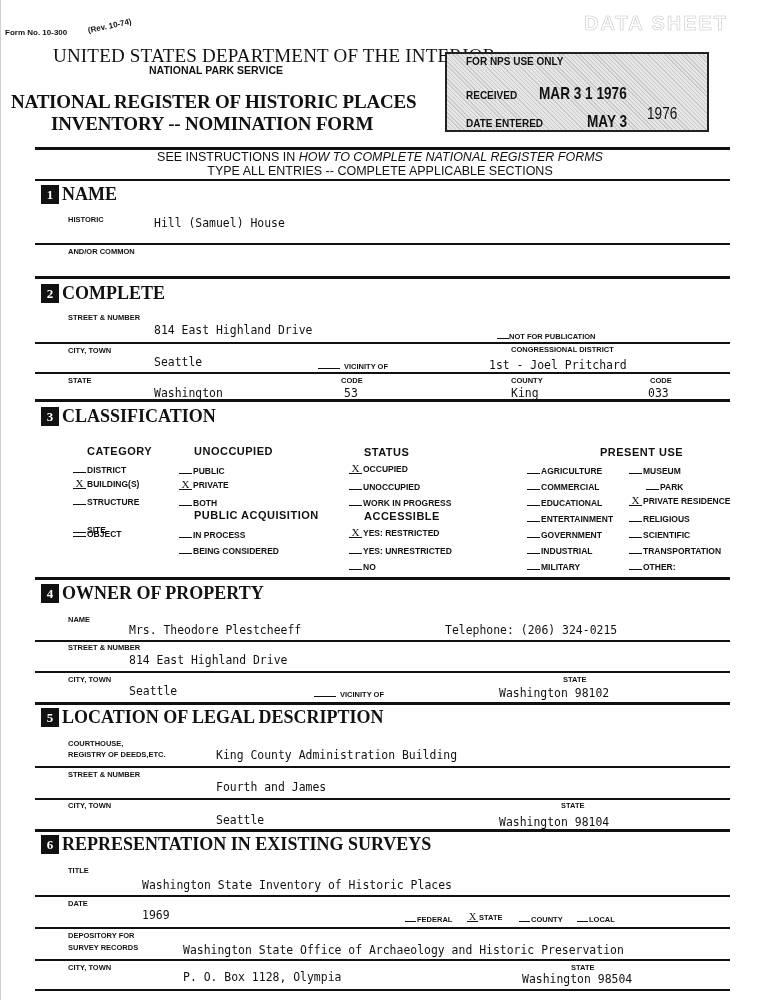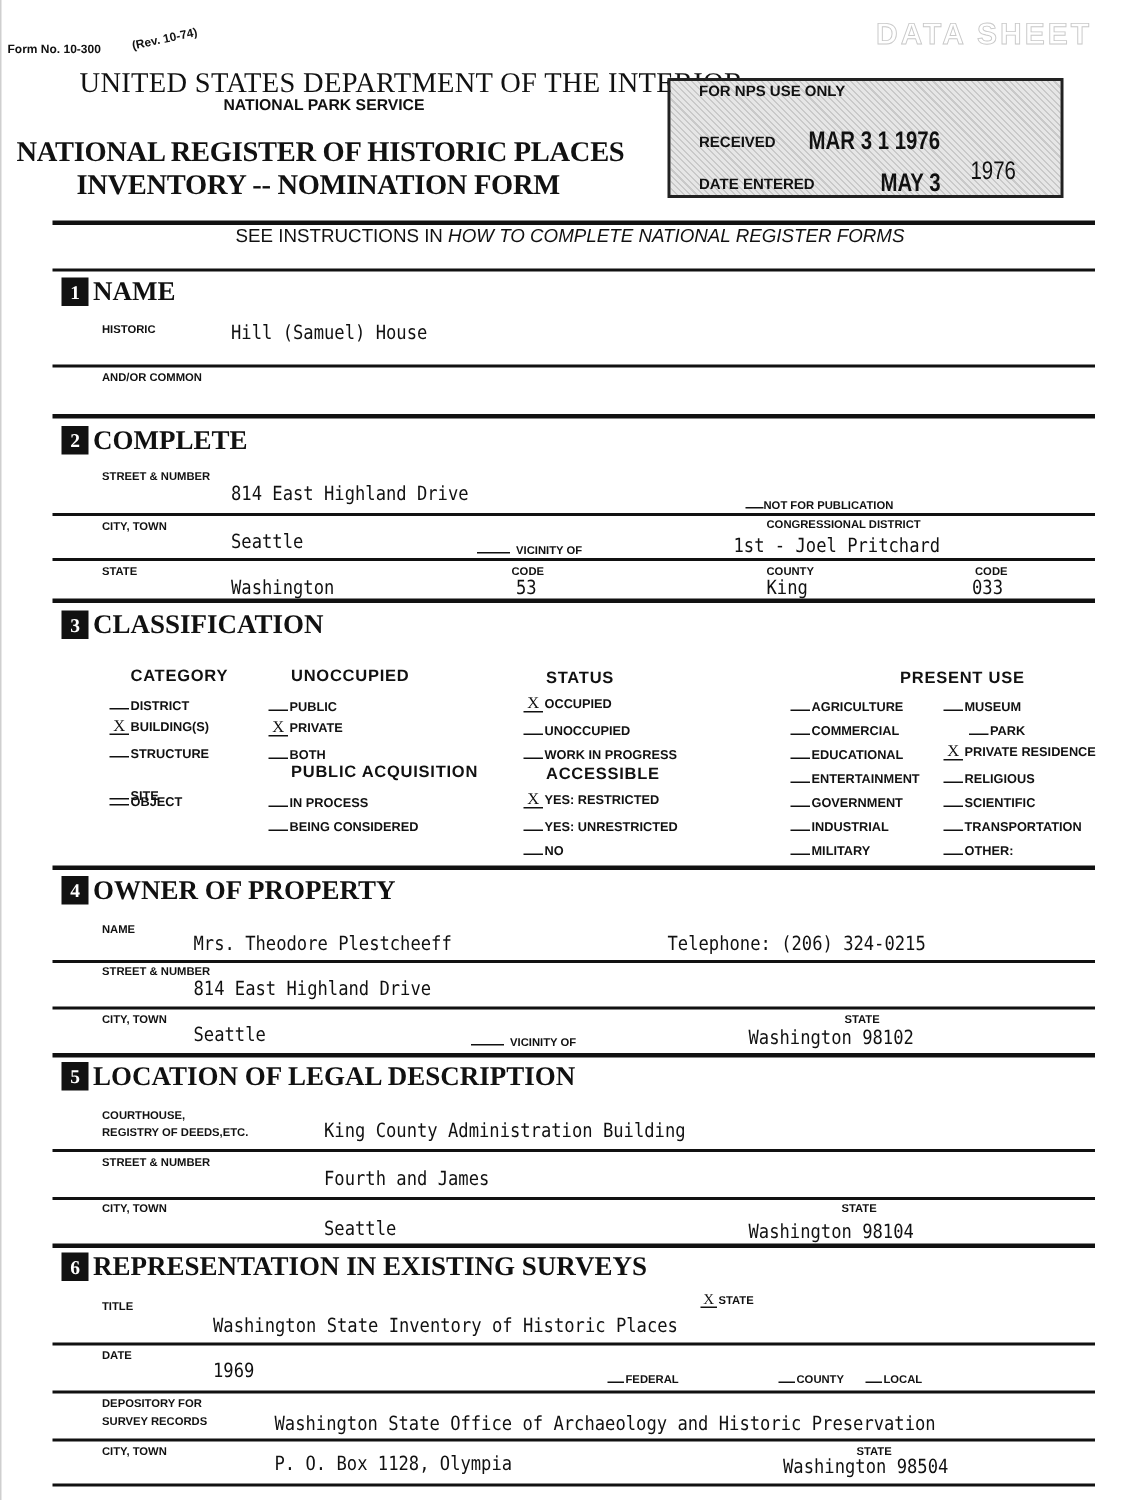--- a/index.html
+++ b/index.html
@@ -50,20 +50,21 @@
     <div class="lbl" style="top:2px;">FOR NPS USE ONLY</div>
     <div class="lbl" style="top:36px;">RECEIVED</div>
     <div class="stamp" style="left:92px; top:30px;">MAR 3 1 1976</div>
     <div class="lbl" style="top:64px;">DATE ENTERED</div>
     <div class="stamp" style="left:140px; top:58px;">MAY 3</div>
     <div class="stamp" style="left:200px; top:50px; font-weight:normal;">1976</div>
   </div>
 
   <div class="rule thick" style="top:147px;"></div>
   <div class="abs instr" style="top:150px;"><span>SEE INSTRUCTIONS IN </span><i>HOW TO COMPLETE NATIONAL REGISTER FORMS</i></div>
+  <div class="abs instr" style="top:164px;">TYPE ALL ENTRIES -- COMPLETE APPLICABLE SECTIONS</div>
   <div class="rule thin" style="top:179px;"></div>
 
   <div class="sec-head" style="top:184px;">
     <span class="sec-num">1</span>
     <span>NAME</span>
   </div>
   <div class="lab" style="left:67px; top:215px;">HISTORIC</div>
   <div class="val" style="left:153px; top:215px;">Hill (Samuel) House</div>
   <div class="rule thin" style="top:243px;"></div>
   <div class="lab" style="left:67px; top:247px;">AND/OR COMMON</div>
@@ -194,21 +195,21 @@
     <span class="sec-num">6</span>
     <span>REPRESENTATION IN EXISTING SURVEYS</span>
   </div>
   <div class="lab" style="left:67px; top:866px;">TITLE</div>
   <div class="val" style="left:141px; top:877px;">Washington State Inventory of Historic Places</div>
   <div class="rule thin" style="top:895px;"></div>
   <div class="lab" style="left:67px; top:899px;">DATE</div>
   <div class="val" style="left:141px; top:907px;">1969</div>
   <div id="levels-list">
       <div class="smallopt" style="left: 404px; top: 913px;"><span class="mk"></span><span>FEDERAL</span></div>
-      <div class="smallopt" style="left: 466px; top: 862px;"><span class="mk">X</span><span>STATE</span></div>
+      <div class="smallopt" style="left: 466px; top: 913px;"><span class="mk">X</span><span>STATE</span></div>
       <div class="smallopt" style="left: 518px; top: 913px;"><span class="mk"></span><span>COUNTY</span></div>
       <div class="smallopt" style="left: 576px; top: 913px;"><span class="mk"></span><span>LOCAL</span></div>
     </div>
   <div class="rule thin" style="top:927px;"></div>
   <div class="lab" style="left:67px; top:931px;">DEPOSITORY FOR</div>
   <div class="lab" style="left:67px; top:943px;">SURVEY RECORDS</div>
   <div class="val" style="left:182px; top:942px;">Washington State Office of Archaeology and Historic Preservation</div>
   <div class="rule thin" style="top:959px;"></div>
   <div class="lab" style="left:67px; top:963px;">CITY, TOWN</div>
   <div class="val" style="left:182px; top:969px;">P. O. Box 1128, Olympia</div>

